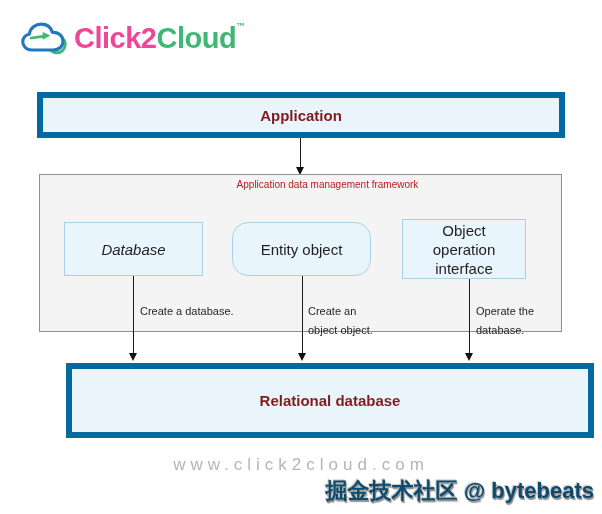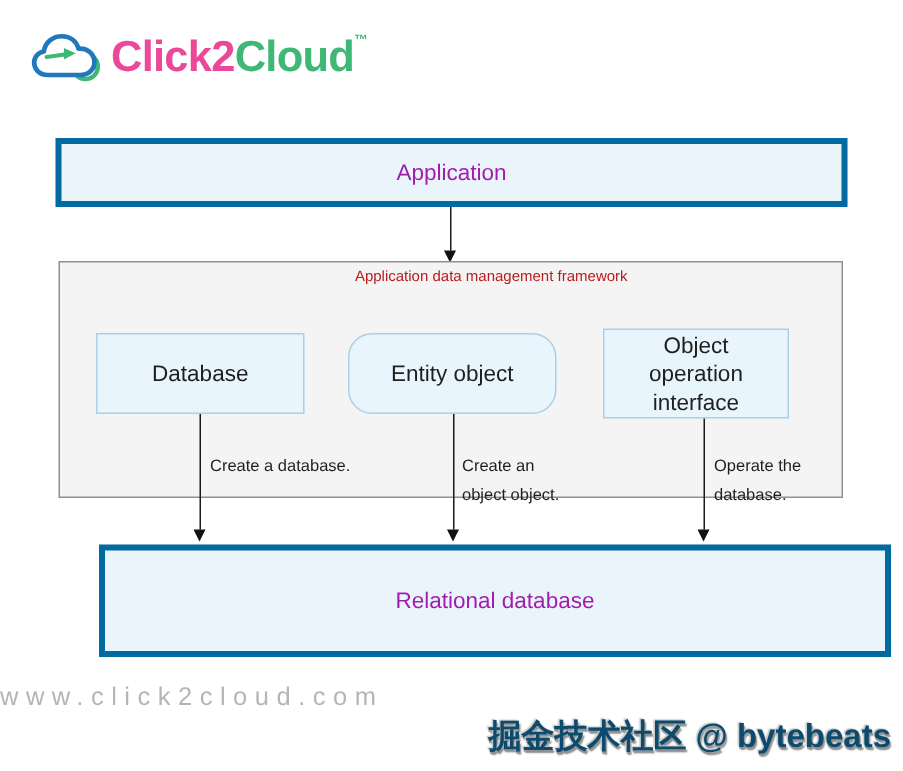--- a/index.html
+++ b/index.html
@@ -10,56 +10,56 @@
   }
   
   .logo { position:absolute; left:20px; top:16px; height:44px; display:flex; align-items:center; }
   .logo svg { display:block; margin-right:6px; }
   .logo-text { font-size:29px; font-weight:bold; letter-spacing:-0.5px; line-height:44px; }
   .logo-blue { color:#ec4899; }
   .logo-green { color:#3eb874; }
   .logo-tm { font-size:9px; color:#3eb874; vertical-align:top; line-height:20px; font-weight:bold; }
   
   .bluebox {
-    position:absolute; background:#eaf5fb; border:4px solid #0369a1;
+    position:absolute; background:#eaf5fb; border:6px solid #0369a1;
     display:flex; align-items:center; justify-content:center;
-    font-size:15px; color:#a21caf; text-align:center;
+    font-size:15px; color:#7f1d1d; text-align:center;font-weight:bold;
   }
   .app-box { left:37px; top:92px; width:528px; height:46px; }
   .rel-box { left:37px; top:363px; width:528px; height:75px;margin-left:29px; }
   .frame {
     position:absolute; left:39px; top:174px; width:523px; height:158px;
     background:#f4f4f4; border:1px solid #909090;
   }
   .frame-title {
     position:absolute; left:39px; top:179px; width:577px;
     text-align:center; font-size:10px; color:#b91c1c;
   }
   .innerbox {
     position:absolute; background:#e9f5fc; border:1px solid #abd0e6;
     display:flex; align-items:center; justify-content:center;
     font-size:15px; color:#1f1f1f; text-align:center; line-height:19px;
   }
-  .inner-1 { left:64px;  top:222px; width:139px; height:54px; }
+  .inner-1 { left:64px;  top:222px; width:139px; height:54px;font-style:italic; }
   .inner-2 { left:232px; top:222px; width:139px; height:54px;border-radius:16px; }
   .inner-3 { left:402px; top:219px; width:124px; height:60px; padding:0 8px; }
   
   .vline { position:absolute; width:1px; background:#1a1a1a; }
   .arrowhead {
     position:absolute; width:0; height:0;
     border-left:4.5px solid transparent; border-right:4.5px solid transparent;
     border-top:8px solid #111111;
   }
   .step-label {
     position:absolute; font-size:11px; color:#1f1f1f; line-height:19px;
     white-space:nowrap; z-index:5; text-align:left;
   }
   
   .website {
-    position:absolute; left:0; top:455px; width:602px; text-align:left;
+    position:absolute; left:0; top:455px; width:602px; text-align:center;
     font-size:17px; letter-spacing:5px; color:#b5b5b5;
   }
   .watermark {
     position:absolute; right:8px; top:476px; font-size:22px; font-weight:bold;
     color:#0c4a6e; white-space:nowrap;
     text-shadow:-1px -1px 1px #c2c2c2, 1px 2px 1px #8f8f8f, 0 1px 0 #a8a8a8;
   }
 </style>
 </head>
 <body>

